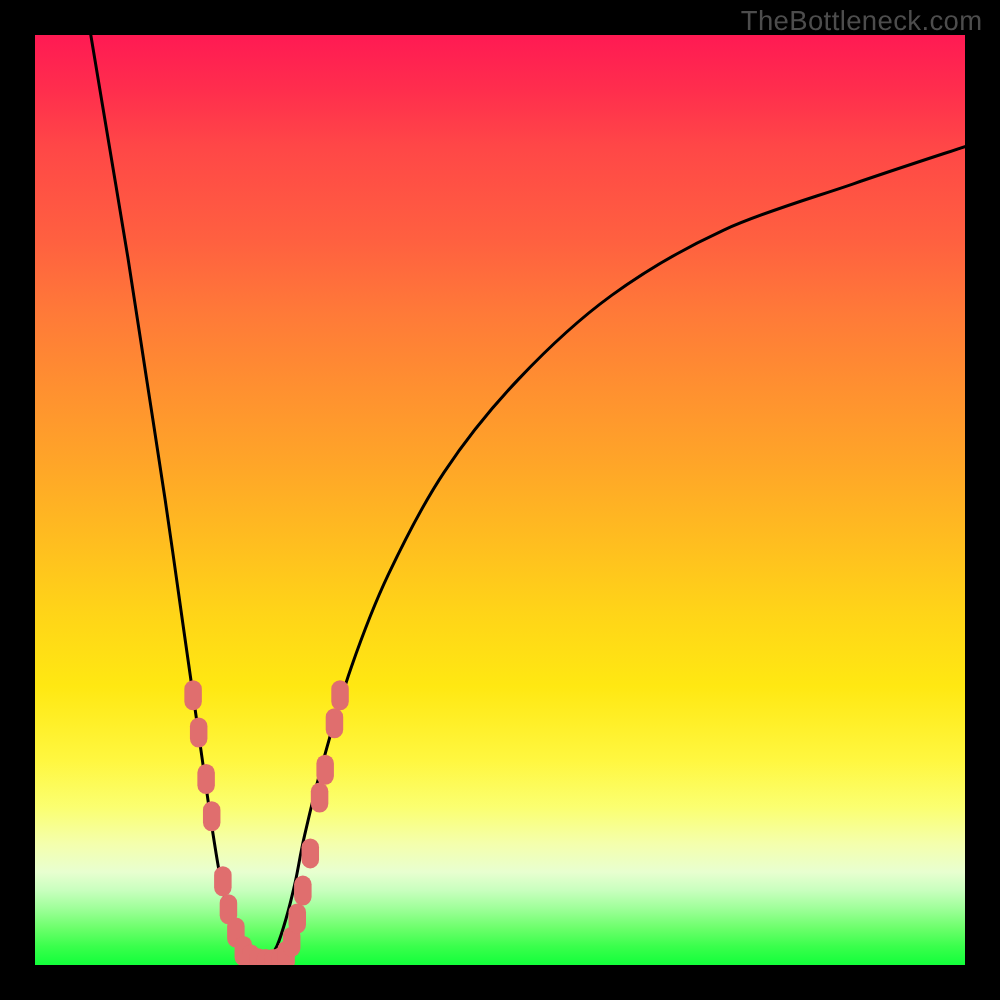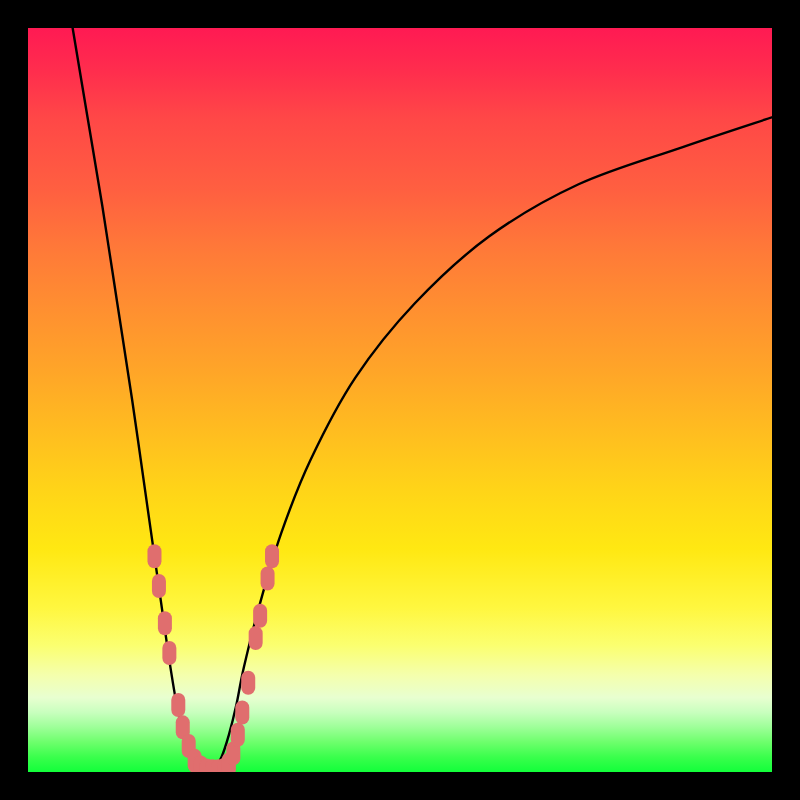--- a/index.html
+++ b/index.html
@@ -102,13 +102,14 @@
           <rect x="207.27200000000002" y="672.48" width="14" height="24" rx="7" ry="7" fill="#e06e6e"></rect>
           <rect x="213.22400000000002" y="642.72" width="14" height="24" rx="7" ry="7" fill="#e06e6e"></rect>
           <rect x="220.664" y="598.08" width="14" height="24" rx="7" ry="7" fill="#e06e6e"></rect>
           <rect x="225.128" y="575.76" width="14" height="24" rx="7" ry="7" fill="#e06e6e"></rect>
           <rect x="232.568" y="538.56" width="14" height="24" rx="7" ry="7" fill="#e06e6e"></rect>
           <rect x="237.03199999999998" y="516.24" width="14" height="24" rx="7" ry="7" fill="#e06e6e"></rect>
         </g>
     </svg>
   </div>
 
+  <div class="watermark">TheBottleneck.com</div>
 </div>
 
 </body></html>

